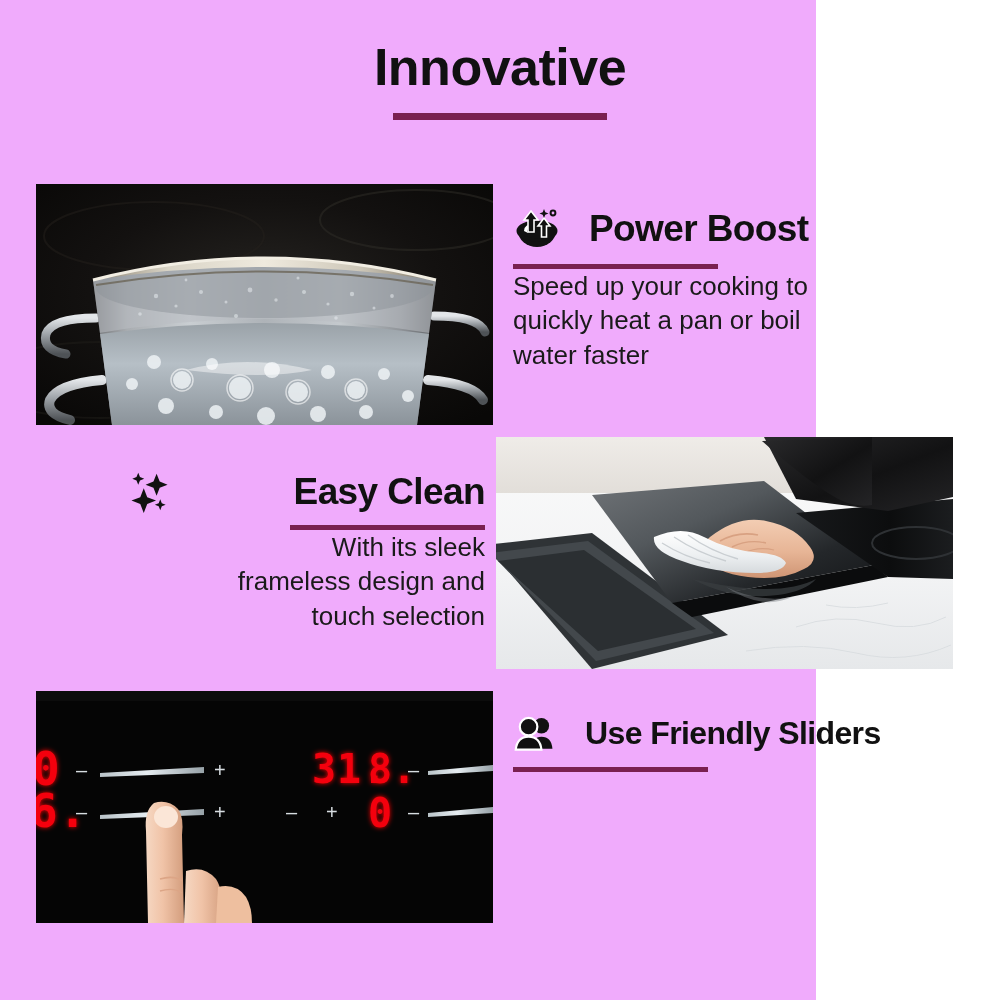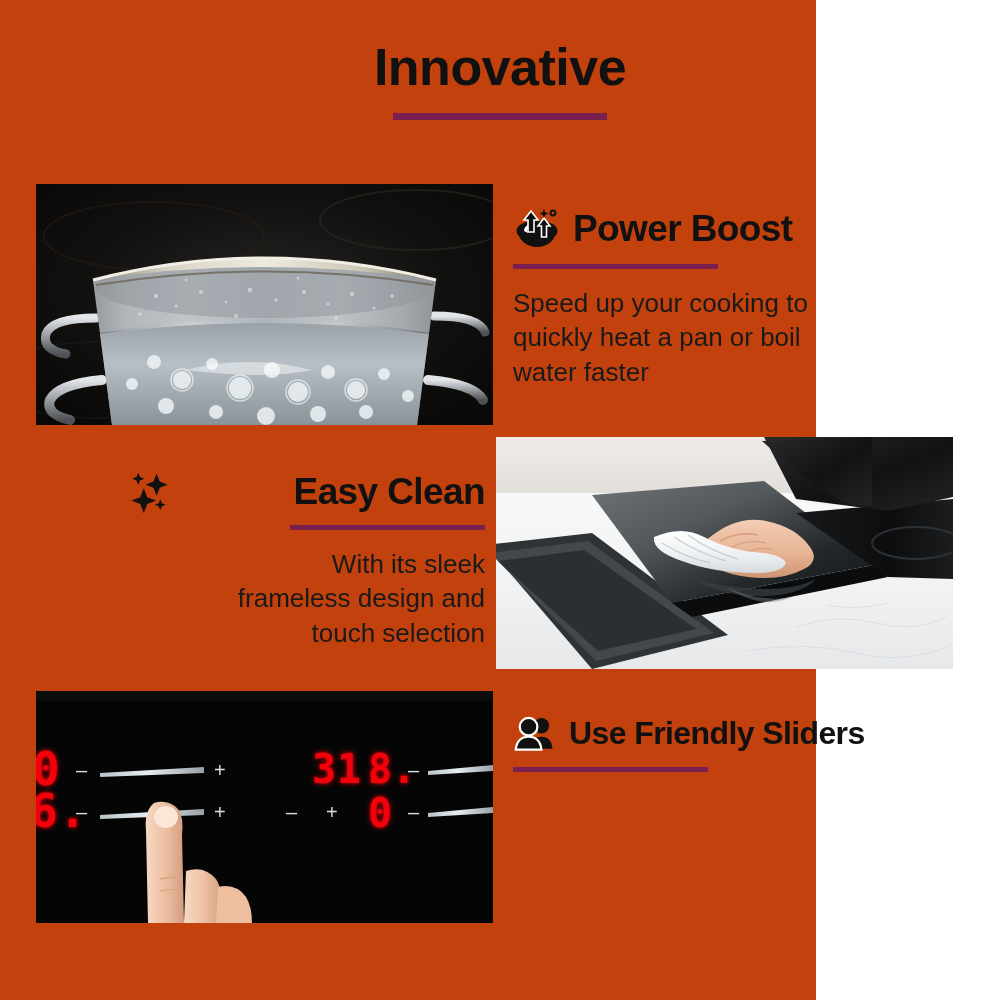--- a/index.html
+++ b/index.html
@@ -9,21 +9,21 @@
     height: 1000px;
     background: #ffffff;
     font-family: "Liberation Sans", sans-serif;
     overflow: hidden;
   }
 
   .page {
     position: relative;
     width: 816px;
     height: 1000px;
-    background: #c2410c;
+    background: #f0abfc;
   }
 
   
   .title-block {
     position: absolute;
     left: 0;
     top: 40px;
     width: 1000px;
     text-align: center;
   }
@@ -38,21 +38,21 @@
     width: 214px;
     height: 7px;
     background: #7a2050;
     margin: 18px auto 0 auto;
   }
 
   
   .feature-head {
     display: flex;
     align-items: center;
-    gap: 12px;
+    gap: 28px;
   }
   .feature-head.right { justify-content: space-between; }
 
   .feature-icon {
     flex: 0 0 auto;
     width: 48px;
     height: 48px;
     display: block;
   }
   .feature-icon.small { width: 44px; height: 44px; }
@@ -69,21 +69,21 @@
   .feature-rule {
     height: 5px;
     background: #7a2050;
     margin-top: 11px;
   }
 
   .feature-body {
     font-size: 26px;
     line-height: 1.32;
     color: #1a1a1a;
-    margin-top: 17px;
+    margin-top: 0;
     white-space: pre-line;
   }
 
   
   #sec-power {
     position: absolute;
     left: 513px;
     top: 205px;
     width: 430px;
   }

